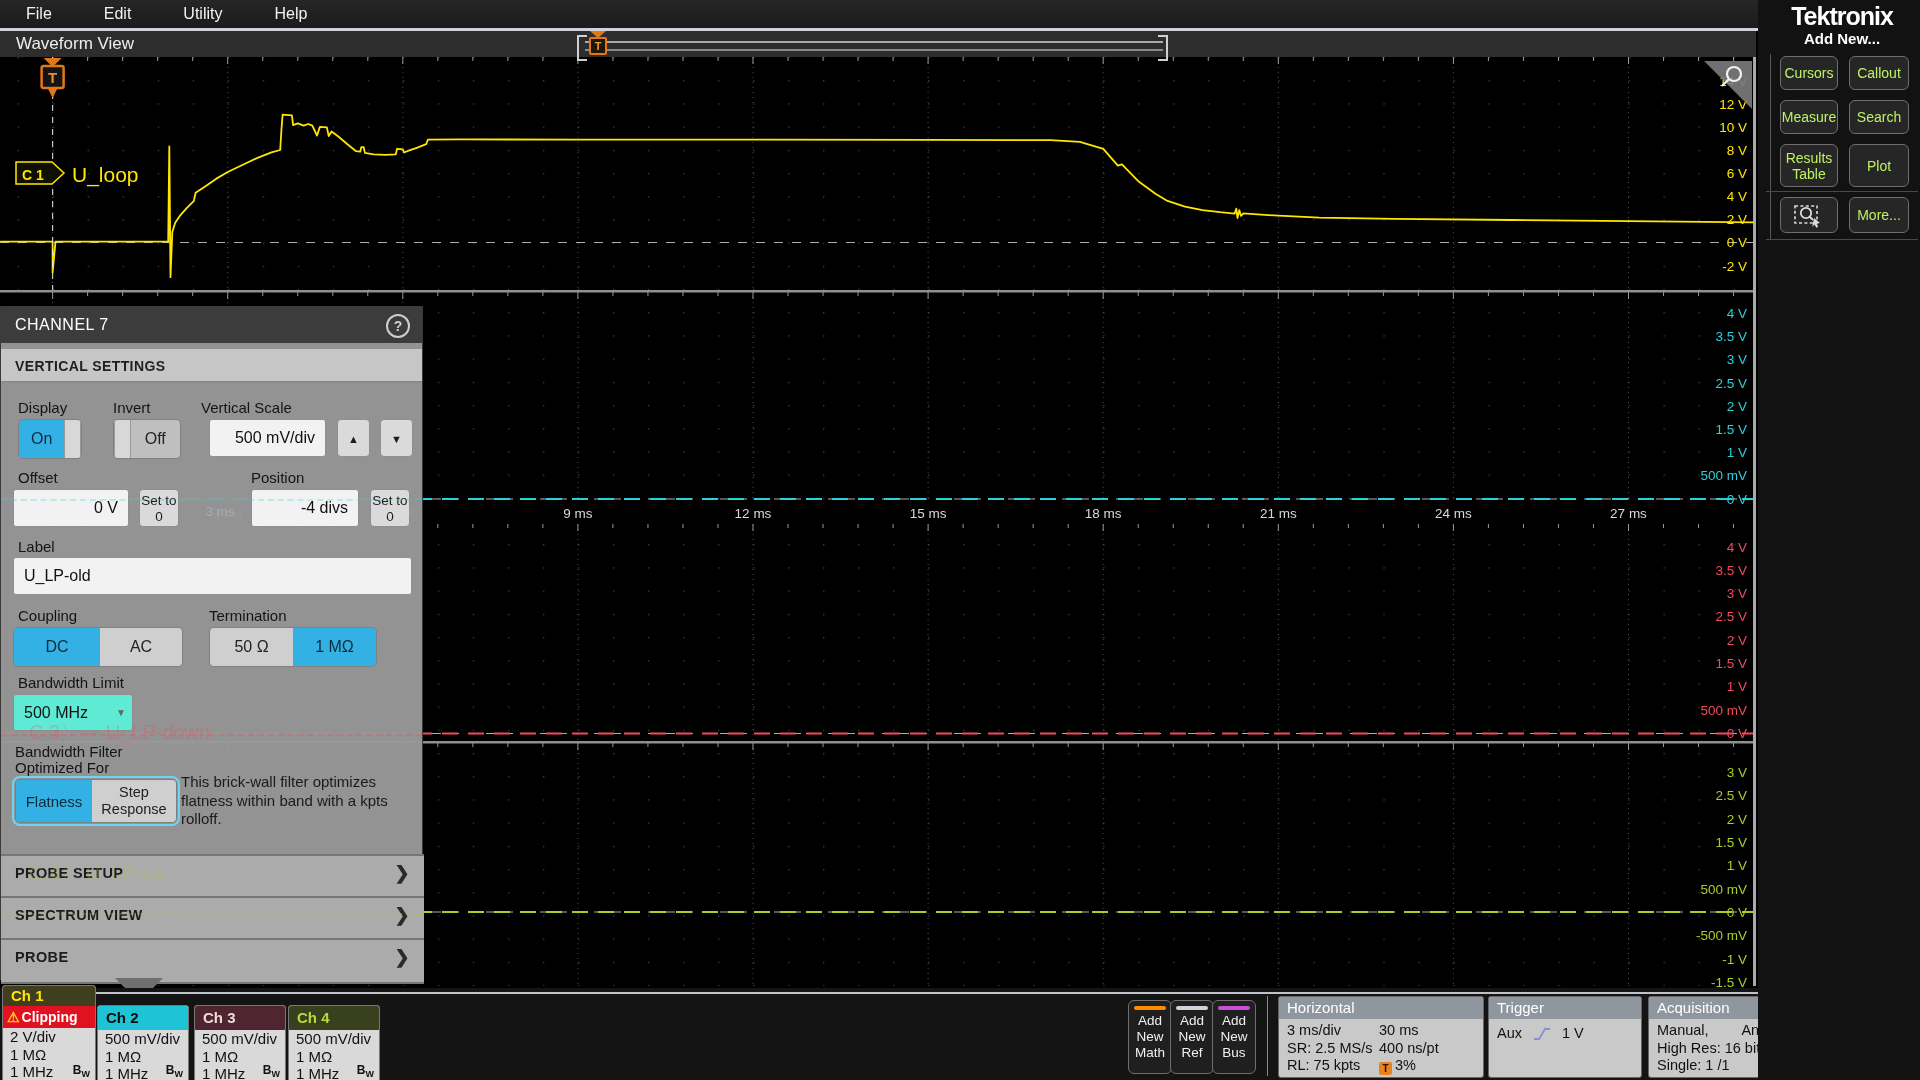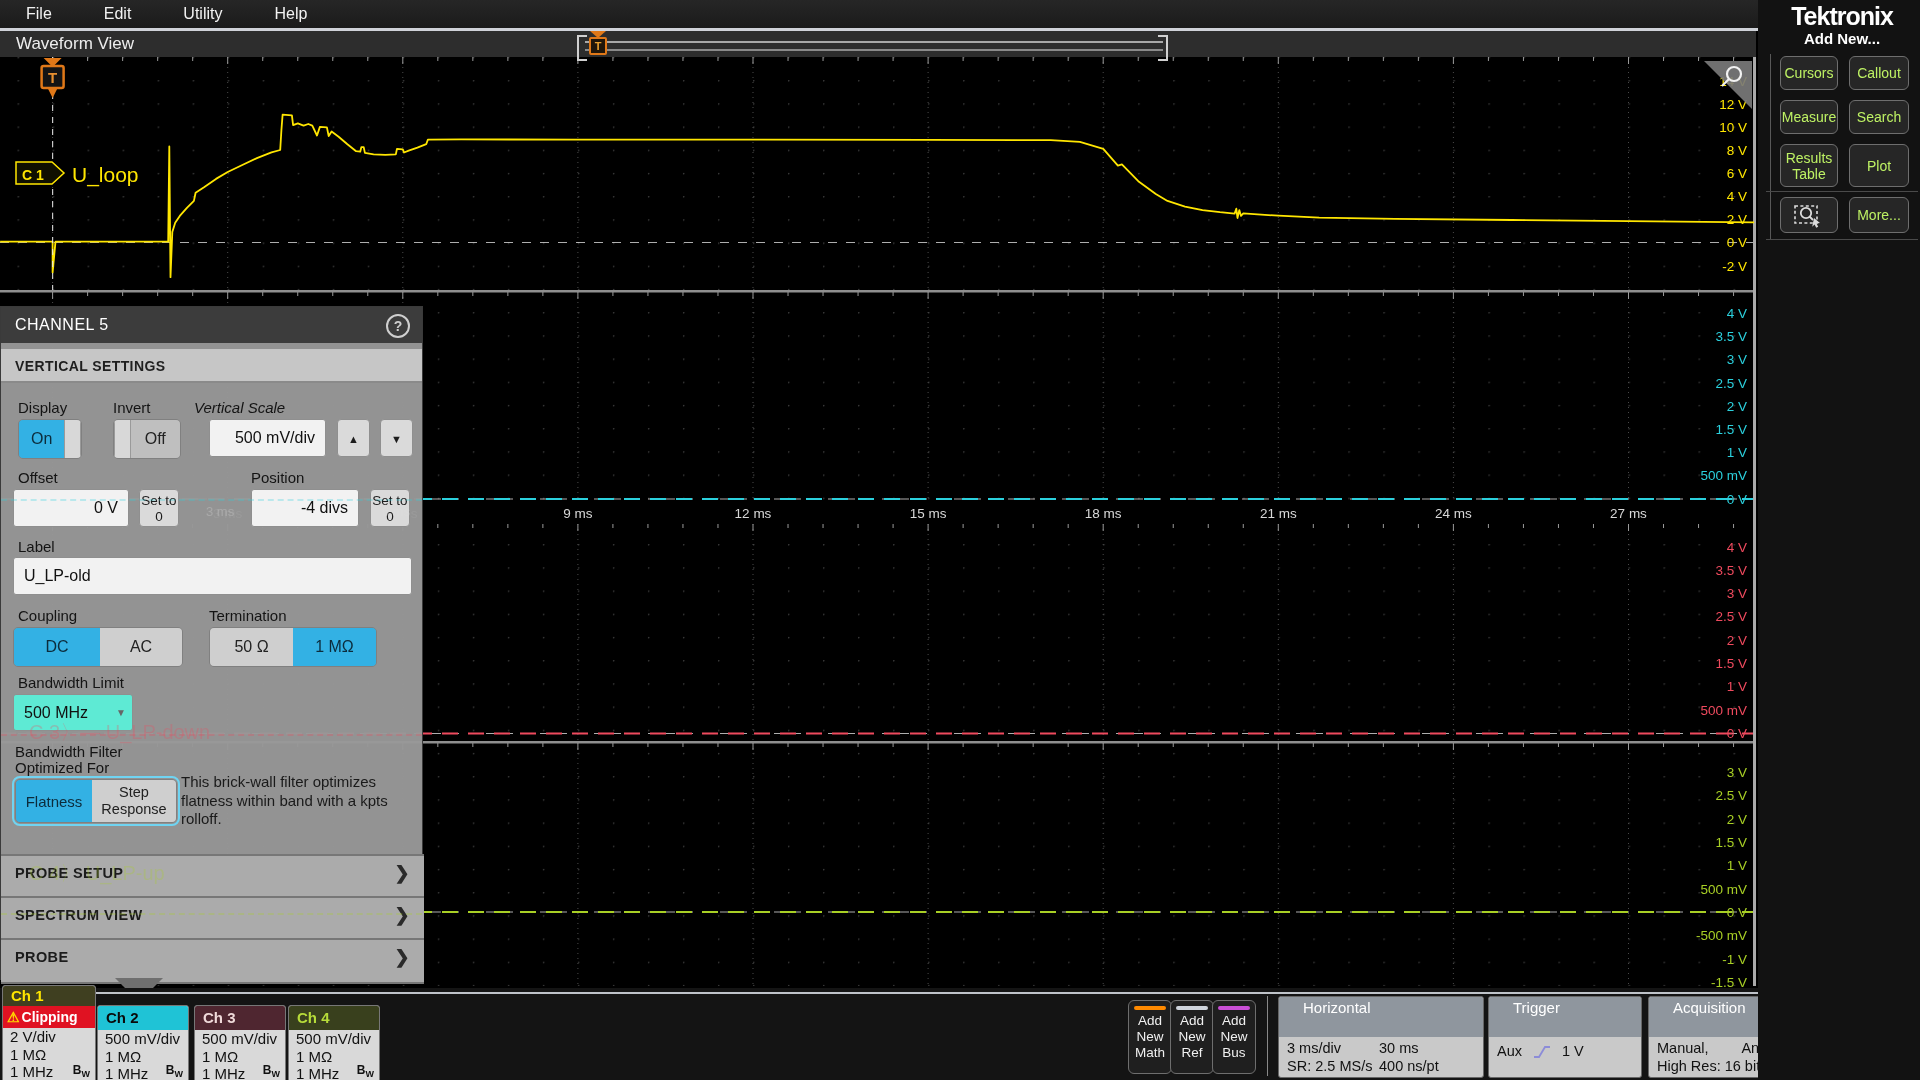--- a/index.html
+++ b/index.html
@@ -66,21 +66,21 @@
   .badge{position:absolute;border:1px solid #777;border-radius:3px 3px 0 0;overflow:hidden;background:#d9d9d9;}
   .badge .bhead{height:24px;font-size:15px;font-weight:bold;line-height:24px;padding-left:8px;}
   .badge .brow{font-size:15px;color:#111;line-height:17.6px;padding-left:7px;}
   .badge .alert{height:22px;background:#e01222;color:#fff;font-weight:bold;font-size:14px;line-height:22px;padding-left:4px;}
   .badge .bw{position:absolute;right:5px;bottom:3px;color:#111;font-size:12px;font-weight:bold;}
   .badge .bw sub{font-size:9px;}
   .addbtn{position:absolute;width:44px;height:74px;background:#1f1f1f;border:1px solid #6e6e6e;border-radius:6px;
           color:#f0f0f0;font-size:13.5px;text-align:center;box-sizing:border-box;padding-top:12px;line-height:16px;}
   .addbtn .bar{position:absolute;left:5px;right:5px;top:5px;height:4px;border-radius:2px;}
   .ipanel{position:absolute;background:#c9c9c9;border:1px solid #666;border-radius:3px;overflow:hidden;}
-  .ipanel .ihead{background:#8f969e;color:#fff;font-size:15px;line-height:22px;height:40px;padding-left:24px;}
+  .ipanel .ihead{background:#8f969e;color:#fff;font-size:15px;line-height:22px;height:22px;padding-left:8px;}
   .ipanel .ibody{padding:3px 8px 0 8px;color:#111;font-size:14.5px;line-height:17.5px;}
   .hrow{display:flex;}
   .hrow .c1{width:92px;}
   #stopped{left:1820px;top:1002px;width:92px;height:28px;background:#ef1228;border-radius:9px;
            color:#fff;font-weight:bold;font-size:15px;text-align:center;line-height:28px;}
   #datetime{left:1820px;top:1036px;width:94px;height:40px;background:#d9d9d9;border-radius:3px;
             color:#111;font-size:15px;text-align:center;line-height:20px;}
   #bb-vline1{left:1267px;top:996px;width:1px;height:80px;background:#888;}
   #bb-vline2{left:1810px;top:990px;width:2px;height:90px;background:#d8d8d8;}
   .tflag{display:inline-block;width:13px;height:13px;background:#e8821e;border-radius:2px;color:#241405;
@@ -443,27 +443,27 @@
     </div>
 
   <div class="abs" id="grid-handle" style="left:1758px;top:498px;display:flex;flex-direction:column;gap:4px;">
     <span class="hdot"></span>
       <span class="hdot"></span>
       <span class="hdot"></span>
       <span class="hdot"></span>
   </div>
 
   <div id="panel" class="abs">
-    <div id="panel-header" class="abs">CHANNEL 5</div>
+    <div id="panel-header" class="abs">CHANNEL 7</div>
     <div id="panel-help" class="abs">?</div>
     <div id="panel-section" class="abs">VERTICAL SETTINGS</div>
 
     <div class="abs plabel" style="left:17px;top:92px;">Display</div>
     <div class="abs plabel" style="left:112px;top:92px;">Invert</div>
-    <div class="abs plabel" style="left:193px;top:92px;font-style:italic;">Vertical Scale</div>
+    <div class="abs plabel" style="left:200px;top:92px;">Vertical Scale</div>
 
     <div class="seg" style="left:17px;top:112px;width:62px;">
       <div class="on" style="width:47px;">On</div>
       <div class="knob" style="width:15px;"></div>
     </div>
     <div class="seg" style="left:112px;top:112px;width:66px;">
       <div class="knob" style="width:15px;"></div>
       <div class="off" style="width:51px;">Off</div>
     </div>
     <div class="abs pfield right" style="left:208px;top:112px;width:117px;height:38px;">

